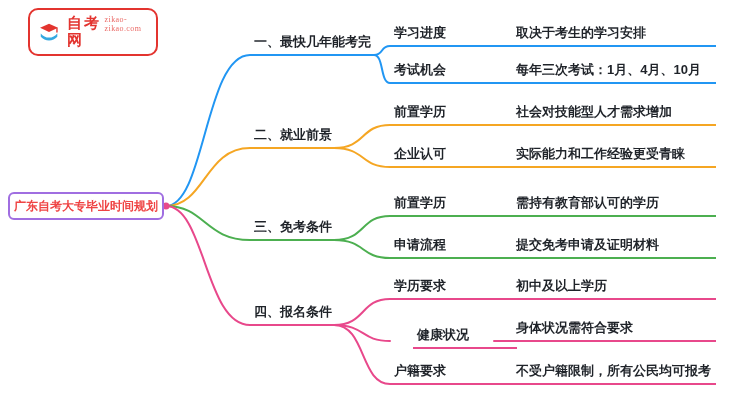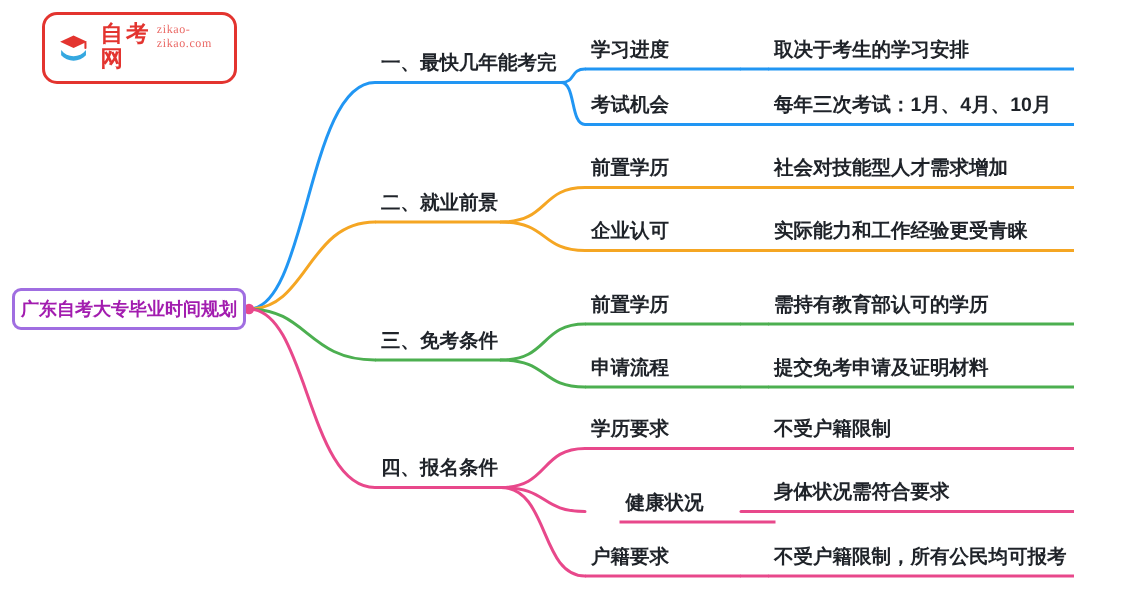--- a/index.html
+++ b/index.html
@@ -19,21 +19,21 @@
   .leaf-label{width:96px;}
   .leaf-value{width:196px;}
   .c0{border-bottom-color:var(--c0,#2196f3);}
   .c1{border-bottom-color:var(--c1,#f5a623);}
   .c2{border-bottom-color:var(--c2,#4caf50);}
   .c3{border-bottom-color:var(--c3,#e8488b);}
 
   .root-node{
     position:absolute;left:8px;top:192px;width:152px;height:24px;
     border:2px solid var(--root-c,#a06ee1);border-radius:6px;
-    font-size:12px;font-weight:bold;color:#a21caf;text-align:center;
+    font-size:12px;font-weight:bold;color:#ef4444;text-align:center;
     line-height:24px;white-space:nowrap;background:#fff;
   }
 
   .logo{
     position:absolute;left:28px;top:8px;width:130px;height:48px;
     border:2px solid var(--brand-c,#e3342f);border-radius:10px;
     display:flex;align-items:center;padding:0 8px;gap:7px;box-sizing:border-box;
     background:#fff;
   }
   .logo-text{display:flex;flex-direction:row;line-height:1.15;font-family:Liberation Serif, serif;}
@@ -106,19 +106,19 @@
   <div class="node leaf-value c1" style="left:512px;top:102px;">社会对技能型人才需求增加</div>
   <div class="node leaf-label c1" style="left:390px;top:144px;">企业认可</div>
   <div class="node leaf-value c1" style="left:512px;top:144px;">实际能力和工作经验更受青睐</div>
 
   <div class="node leaf-label c2" style="left:390px;top:193px;">前置学历</div>
   <div class="node leaf-value c2" style="left:512px;top:193px;">需持有教育部认可的学历</div>
   <div class="node leaf-label c2" style="left:390px;top:235px;">申请流程</div>
   <div class="node leaf-value c2" style="left:512px;top:235px;">提交免考申请及证明材料</div>
 
   <div class="node leaf-label c3" style="left:390px;top:276px;">学历要求</div>
-  <div class="node leaf-value c3" style="left:512px;top:276px;">不受户籍限制</div>
+  <div class="node leaf-value c3" style="left:512px;top:276px;">初中及以上学历</div>
   <div class="node leaf-label c3" style="left:390px;top:325px;margin-left:23px;">健康状况</div>
   <div class="node leaf-value c3" style="left:512px;top:318px;">身体状况需符合要求</div>
   <div class="node leaf-label c3" style="left:390px;top:361px;">户籍要求</div>
   <div class="node leaf-value c3" style="left:512px;top:361px;">不受户籍限制，所有公民均可报考</div>
 
 </div>
 
 </body></html>

